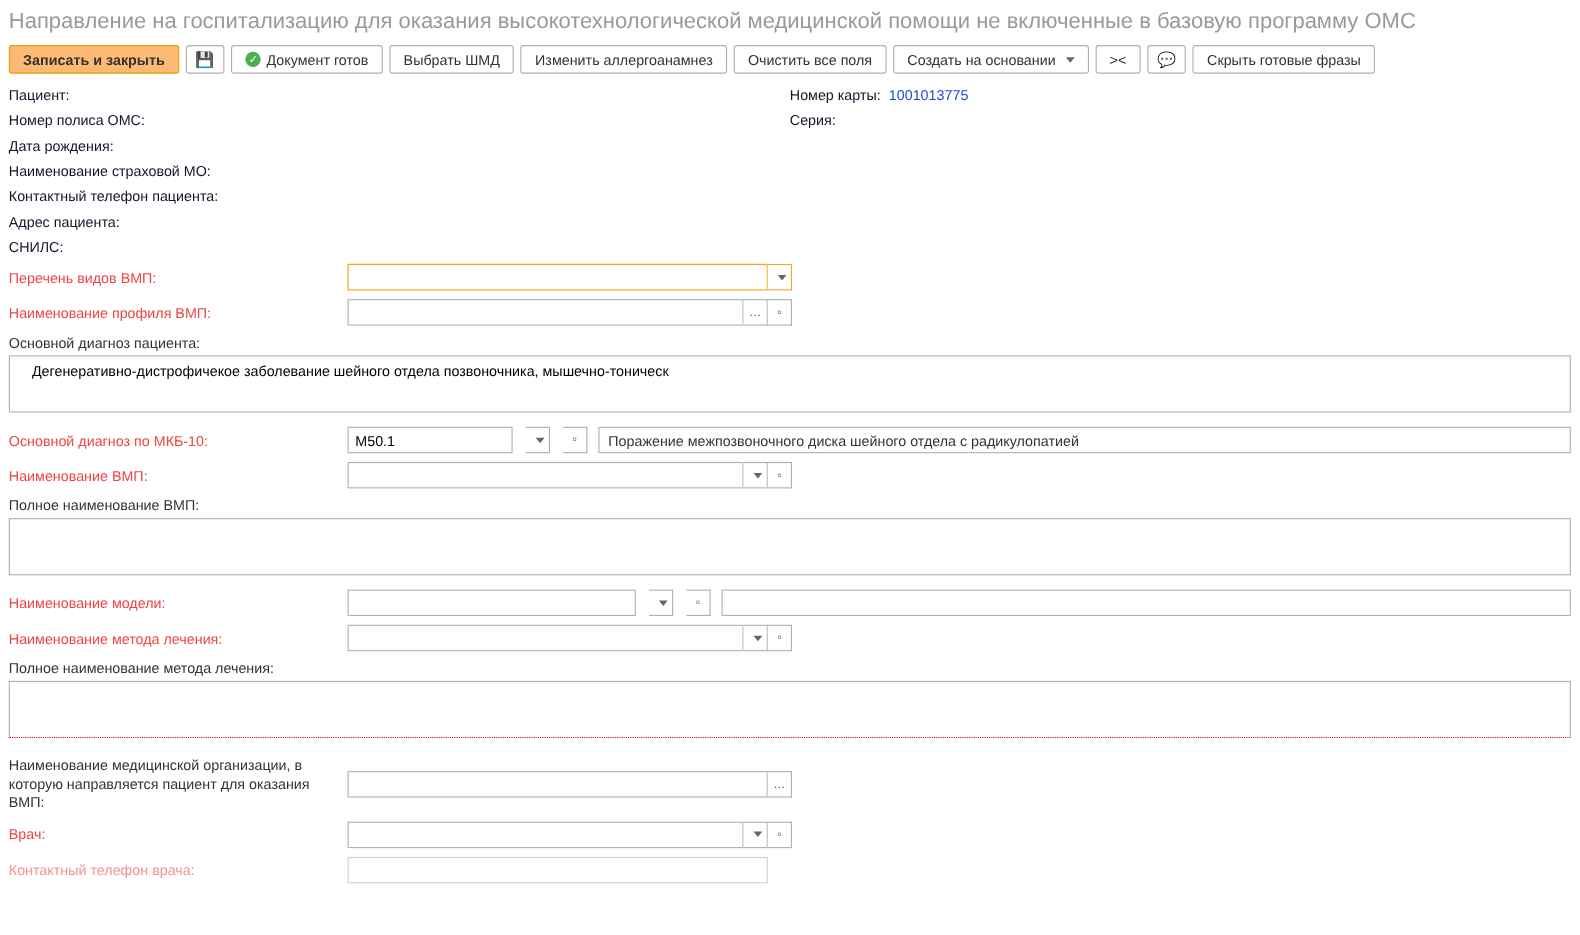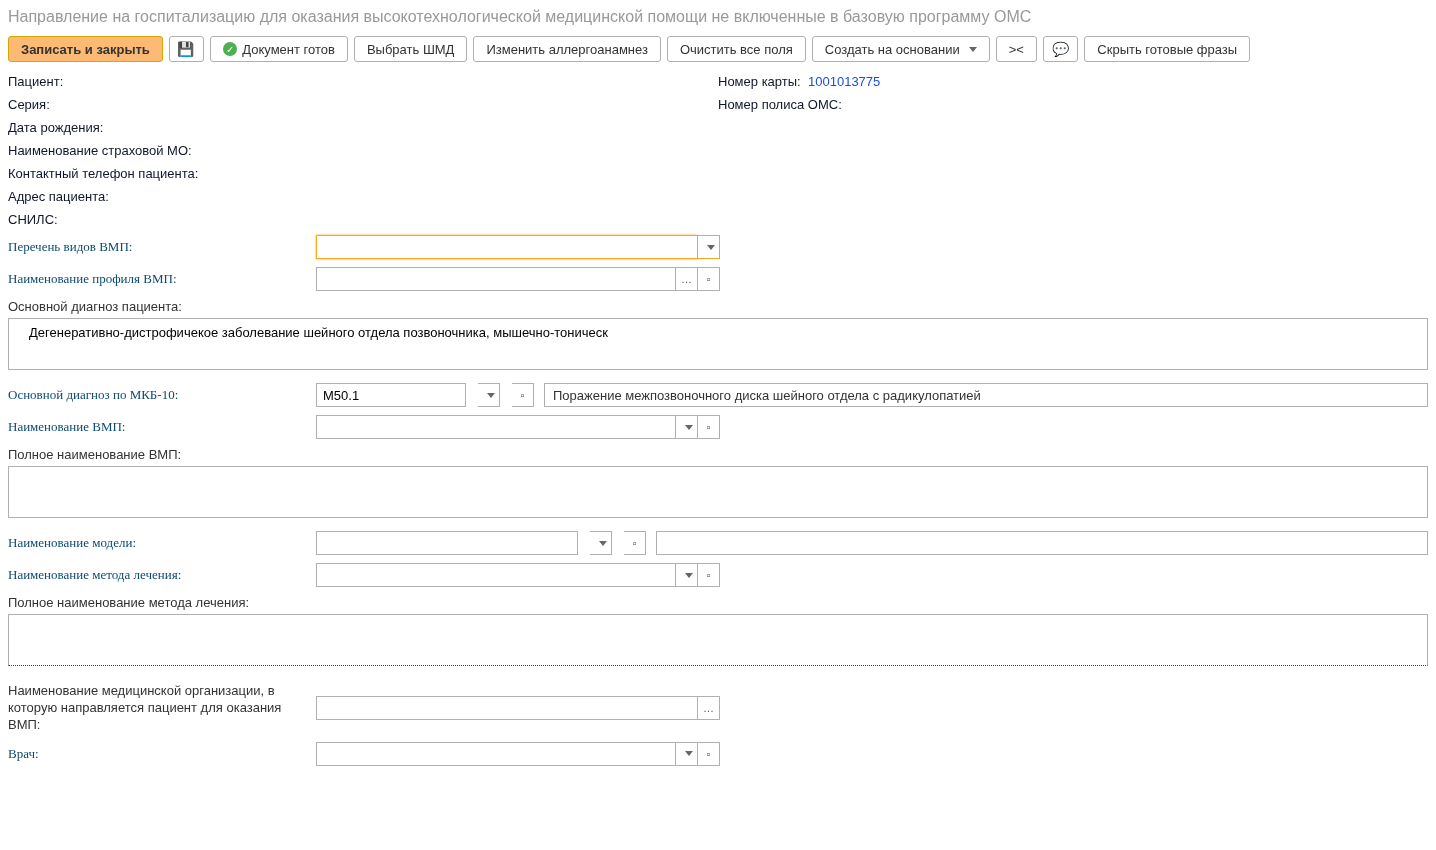--- a/index.html
+++ b/index.html
@@ -4,21 +4,21 @@
   <style>
     * { box-sizing: border-box; margin: 0; padding: 0; }
     body {
       font-family: Arial, sans-serif;
       font-size: 13px;
       color: #333;
       background: #fff;
       padding: 8px;
     }
     .page-title {
-      font-size: 16px;
+      font-size: 20px;
       color: #999;
       font-weight: normal;
       margin-bottom: 10px;
     }
     .toolbar {
       display: flex;
       gap: 6px;
       margin-bottom: 12px;
       align-items: center;
     }
@@ -123,21 +123,21 @@
       flex: 1;
       background: #fff;
       display: flex;
       align-items: center;
     }
     .field-row {
       display: flex;
       align-items: center;
       margin-bottom: 8px;
     }
-    .field-label { width: 308px; color: #0c4a6e; font-family: Liberation Serif, serif; }
+    .field-label { width: 308px; color: #ef4444; }
     .gap-right { margin-right: 10px; gap: 12px; }
     .label-multiline {
       width: 308px;
       line-height: 1.3;
     }
   </style>
 </head>
 <body>
 
 <div class="page-title">Направление на госпитализацию для оказания высокотехнологической медицинской помощи не включенные в базовую программу ОМС</div>
@@ -173,25 +173,25 @@
       <span class="value"></span>
     </div>
     <div class="col">
       <span class="label" style="min-width:90px">Номер карты:</span>
       <span class="value">1001013775</span>
     </div>
   </div>
 
   <div class="row-two-col">
     <div class="col">
+      <span class="label">Номер полиса ОМС:</span>
+      <span class="value"></span>
+    </div>
+    <div class="col">
       <span class="label" style="min-width:90px">Серия:</span>
-      <span class="value"></span>
-    </div>
-    <div class="col">
-      <span class="label">Номер полиса ОМС:</span>
       <span class="value"></span>
     </div>
   </div>
 
   <div class="row">
     <span class="label">Дата рождения:</span>
     <span class="value"></span>
   </div>
 
   <div class="row">
@@ -313,14 +313,20 @@
     <span class="field-label">Врач:</span>
     <div class="input-group">
       <input type="text" class="input-text" style="width: 360px;" value="">
       <button class="input-btn">
           <span class="dropdown-caret"></span>
         </button>
       <button class="input-btn">▫</button>
     </div>
   </div>
 
+  <div class="field-row" style="opacity:0.6">
+    <span class="field-label">Контактный телефон врача:</span>
+    <div class="input-group">
+      <input type="text" class="input-text" style="width: 382px;" value="">
+    </div>
+  </div>
 
 </div>
 
 </body></html>

